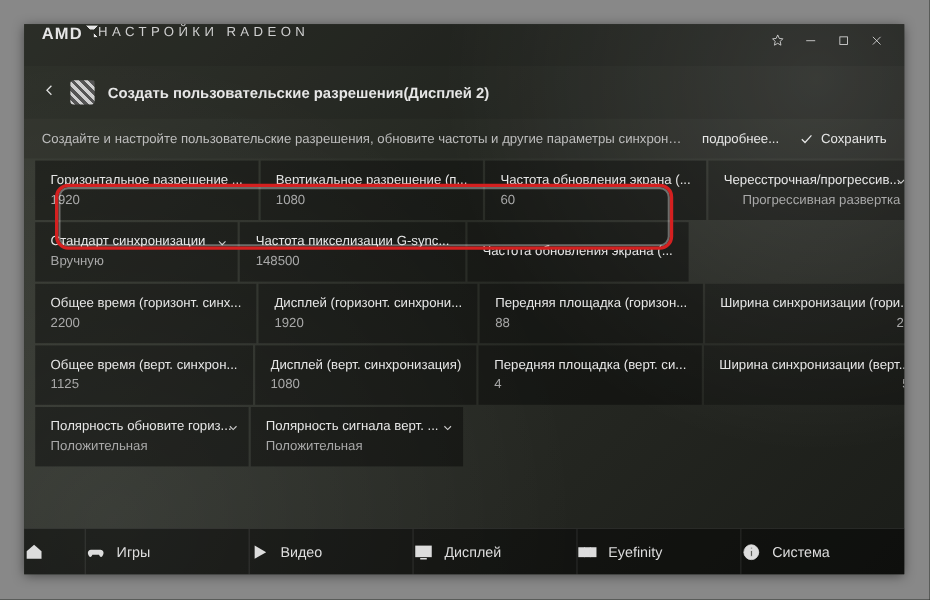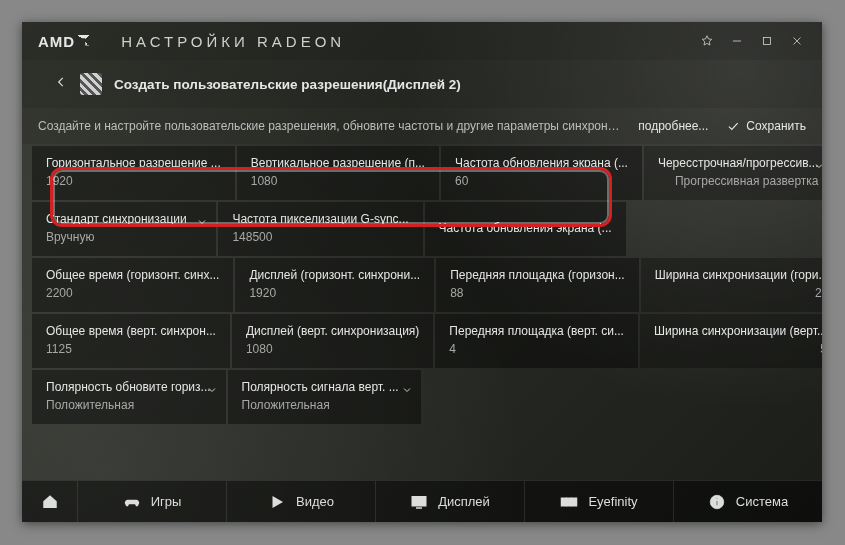--- a/index.html
+++ b/index.html
@@ -23,62 +23,61 @@
       linear-gradient(135deg, #3a3d35 0%, #2a2d27 40%, #232520 70%, #1b1d19 100%);
     color: #e6e6e6;
     display: flex;
     flex-direction: column;
     box-shadow: 0 2px 10px rgba(0,0,0,.5);
     position: relative;
   }
   .titlebar {
     height: 38px;
     display: flex;
-    align-items: center;
     padding: 0 10px 0 16px;
     background: rgba(0,0,0,.25);
   }
   .amd-logo {
     font-weight: 600;
     font-size: 15px;
     letter-spacing: 1px;
   }
   .amd-logo::after {
     content: "";
     display: inline-block;
     width: 11px;
     height: 11px;
     margin-left: 3px;
     vertical-align: 1px;
     background:
       conic-gradient(from 45deg, transparent 0 90deg, #e6e6e6 90deg 180deg, transparent 180deg 270deg, #e6e6e6 270deg 360deg);
     clip-path: polygon(0 0, 100% 0, 100% 100%, 65% 100%, 65% 35%, 0 35%);
   }
   .title-text {
-    margin-left: 32px;
-    font-size: 15px;
+    margin-left: 0;
+    font-size: 12px;
     letter-spacing: 4px;
     color: #cfcfcf;
   }
   .title-spacer { flex: 1; }
   .title-btn {
     width: 30px;
     height: 30px;
     display: flex;
     align-items: center;
     justify-content: center;
     color: #ddd;
     font-size: 14px;
   }
   .title-btn svg { width: 14px; height: 14px; fill: none; stroke: #ddd; stroke-width: 1.3; }
   .subheader {
     height: 48px;
     display: flex;
     align-items: center;
-    padding: 0 32px;
+    padding: 0 16px;
     gap: 12px;
     background: rgba(0,0,0,.18);
   }
   .back-chevron svg { width: 14px; height: 14px; stroke: #ddd; stroke-width: 2; fill: none; }
   .hatch-icon {
     width: 22px;
     height: 22px;
     border-radius: 3px;
     background: repeating-linear-gradient(45deg, #d0d0d0 0 3px, #555 3px 6px);
   }
@@ -151,21 +150,21 @@
   .bottomnav {
     height: 42px;
     display: flex;
     background: rgba(0,0,0,.45);
     border-top: 1px solid rgba(255,255,255,.1);
   }
   .nav-item {
     flex: 1;
     display: flex;
     align-items: center;
-    justify-content: center;
+    justify-content: flex-start;
     gap: 10px;
     color: #ddd;
     font-size: 13px;
     border-right: 1px solid rgba(255,255,255,.1);
   }
   .nav-item:last-child { border-right: none; }
   .nav-item .ico { width: 18px; height: 18px; display: flex; align-items: center; justify-content: center; }
   .nav-item .ico svg { width: 18px; height: 18px; fill: #ddd; stroke: #ddd; }
   .home { flex: 0 0 56px; }
 </style>

